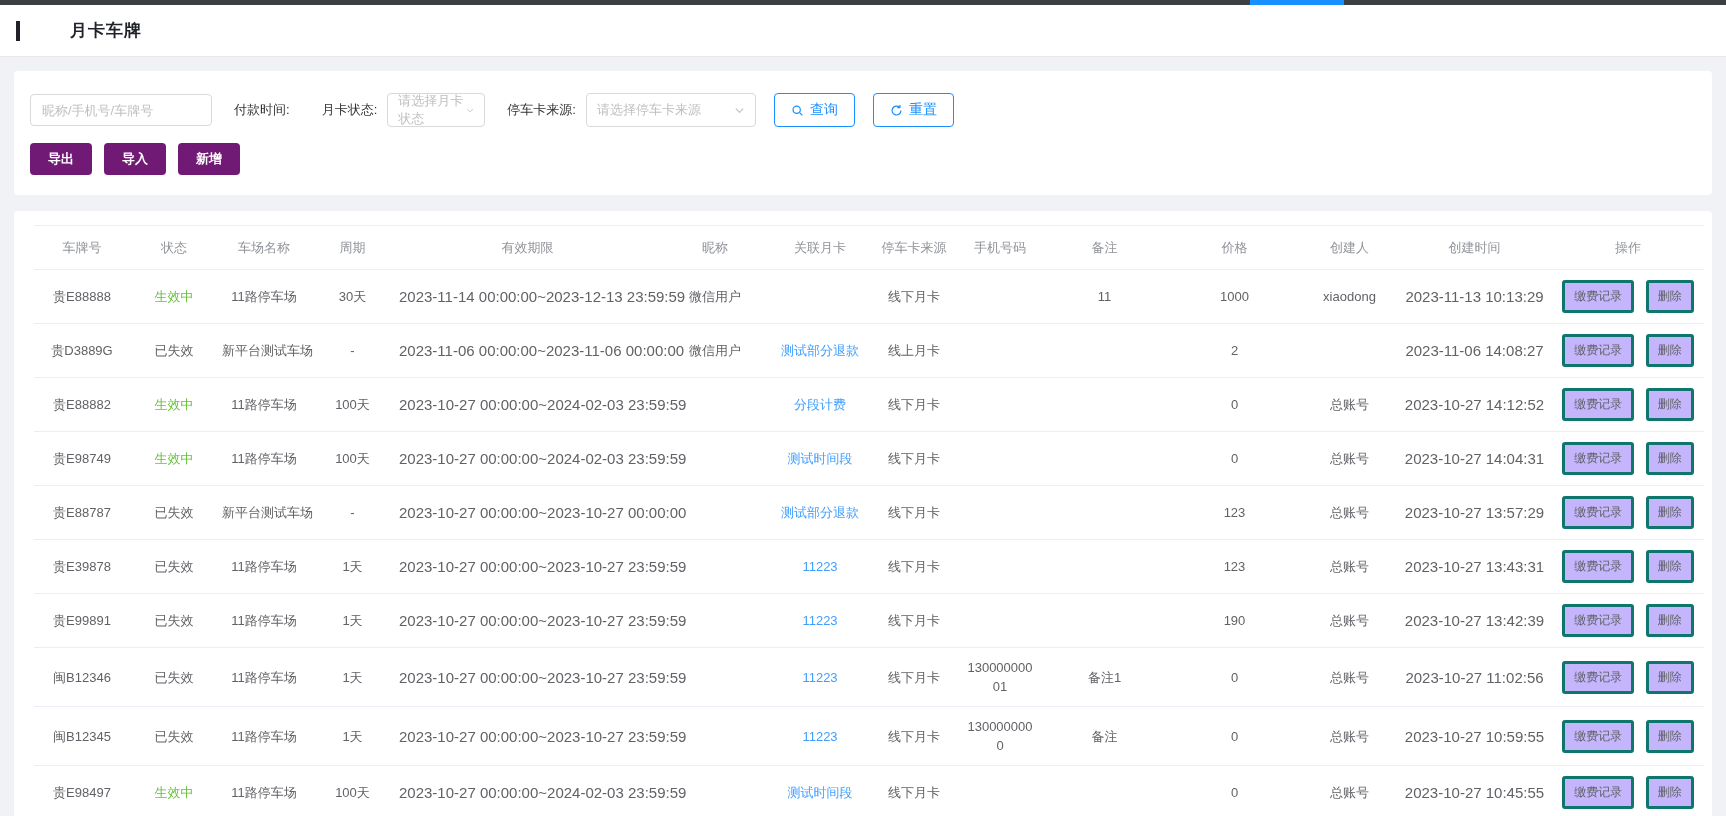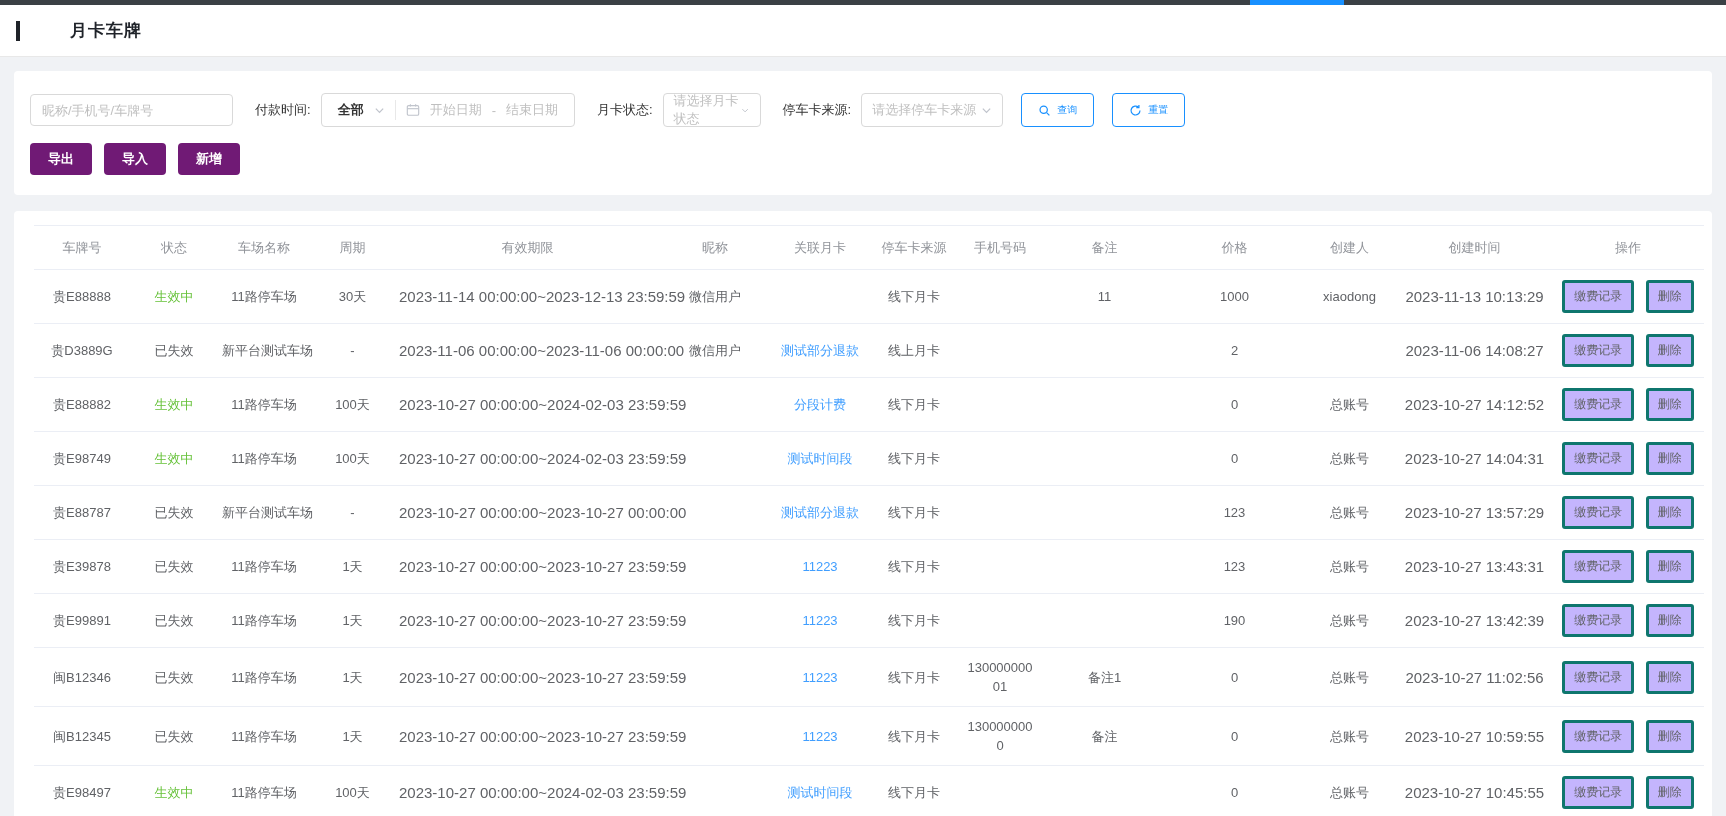--- a/index.html
+++ b/index.html
@@ -23,45 +23,45 @@
   .page-title { font-size:17px; font-weight:700; color:#1f2329; letter-spacing:1px;margin-left:36px; }
 
   .main { padding:14px; }
 
   
   .card { background:#fff; border-radius:4px; }
   .filter-card { padding:22px 16px 20px; margin-bottom:16px; }
   .filter-row { display:flex; align-items:center; }
   .lbl { font-size:13px; color:#333; margin:0 10px 0 22px; white-space:nowrap; }
   .keyword-input {
-    width:203px; height:32px; border:1px solid #d9d9d9; border-radius:4px;
+    width:182px; height:32px; border:1px solid #d9d9d9; border-radius:4px;
     padding:0 11px; font-size:13px; color:#ef4444; outline:none;
     font-family:inherit;
   }
   .keyword-input::placeholder { color:#bfbfbf; }
   .datetime-group {
     display:flex; align-items:center; height:34px;
     border:1px solid #d9d9d9; border-radius:4px; background:#fff;
   }
   .dg-select { display:flex; align-items:center; gap:10px; padding:0 10px 0 16px; cursor:pointer; }
   .dg-select .val { font-size:13px; color:#333; font-weight:600; }
   .dg-divider { width:1px; height:20px; background:#e8e8e8; }
   .dg-dates { display:flex; align-items:center; gap:10px; padding:0 16px 0 10px; cursor:pointer; }
   .ph { font-size:13px; color:#bfbfbf; }
   .select-box {
     display:flex; align-items:center; justify-content:space-between;
     height:34px; border:1px solid #d9d9d9; border-radius:4px;
     padding:0 10px; cursor:pointer; background:#fff;
   }
   .w-status { width:98px; }
-  .w-source { width:142px;text-align:center; }
+  .w-source { width:170px;text-align:center; }
   .btn-outline {
     display:inline-flex; align-items:center; gap:6px; height:34px; padding:0 16px;
     background:#fff; border:1px solid #1890ff; color:#1890ff;
-    border-radius:4px; font-size:10px; cursor:pointer; margin-left:18px;
+    border-radius:4px; font-size:14px; cursor:pointer; margin-left:18px;
     font-family:inherit;
   }
   .toolbar-row { margin-top:16px; display:flex; }
   .btn-primary {
     height:32px; padding:0 18px; background:#701a75; border:none; color:#fff;
     border-radius:4px; font-size:13px; cursor:pointer; margin-right:12px;
     font-family:inherit; font-weight:600;
   }
 
   
@@ -120,40 +120,20 @@
 </div>
 
 <div class="main">
 
   <div class="card filter-card">
     <div class="filter-row">
       <input class="keyword-input" type="text" placeholder="昵称/手机号/车牌号" style="">
 
       <span class="lbl">付款时间:</span>
 
-      <div class="datetime-group">
-        <div class="dg-select">
-          <span class="val">全部</span>
-          <svg class="icon-svg" width="11" height="11" viewBox="0 0 12 12">
-              <path d="M2 4l4 4 4-4" fill="none" stroke="#c0c4cc" stroke-width="1.4"></path>
-            </svg>
-        </div>
-        <div class="dg-divider"></div>
-        <div class="dg-dates">
-          <svg class="icon-svg" width="14" height="14" viewBox="0 0 16 16">
-              <rect x="1.5" y="3" width="13" height="11" rx="1.5" fill="none" stroke="#c0c4cc" stroke-width="1.3"></rect>
-              <line x1="1.5" y1="6.5" x2="14.5" y2="6.5" stroke="#c0c4cc" stroke-width="1.3"></line>
-              <line x1="5" y1="1.5" x2="5" y2="4" stroke="#c0c4cc" stroke-width="1.3"></line>
-              <line x1="11" y1="1.5" x2="11" y2="4" stroke="#c0c4cc" stroke-width="1.3"></line>
-            </svg>
-          <span class="ph">开始日期</span>
-          <span class="ph">-</span>
-          <span class="ph">结束日期</span>
-        </div>
-      </div>
 
       <span class="lbl">月卡状态:</span>
       <div class="select-box w-status">
         <span class="ph">请选择月卡状态</span>
         <svg class="icon-svg" width="11" height="11" viewBox="0 0 12 12">
             <path d="M2 4l4 4 4-4" fill="none" stroke="#c0c4cc" stroke-width="1.4"></path>
           </svg>
       </div>
 
       <span class="lbl">停车卡来源:</span>

